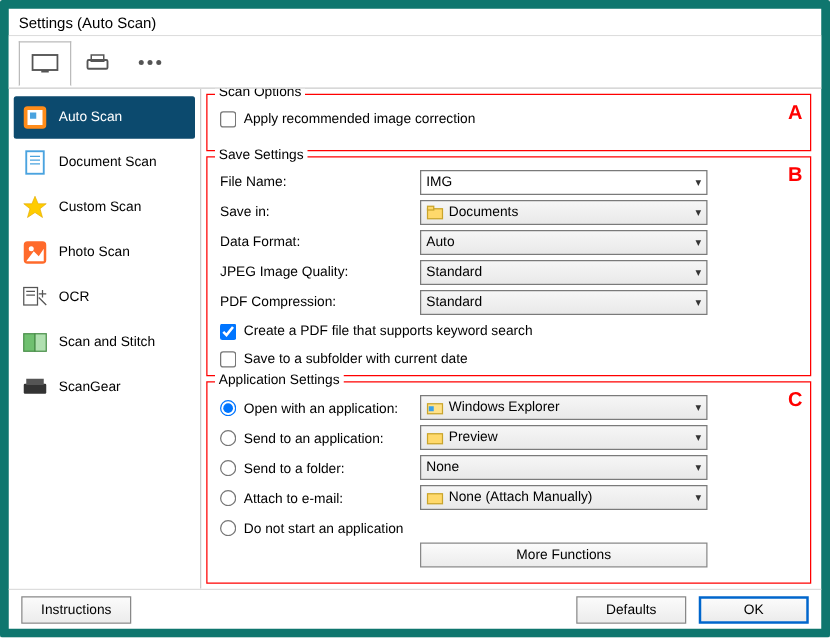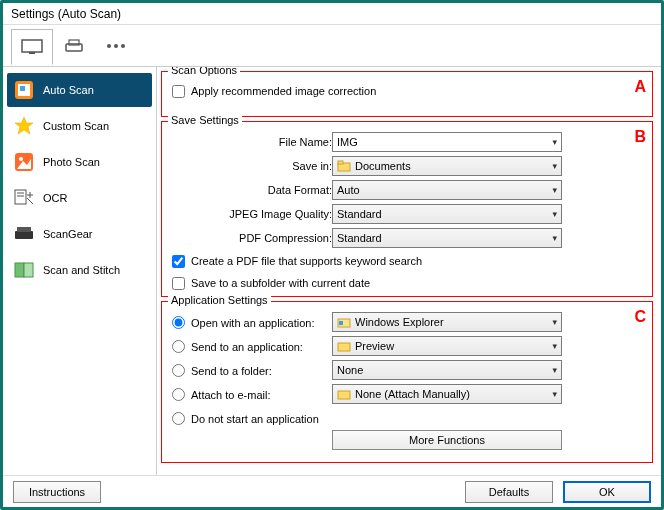--- a/index.html
+++ b/index.html
@@ -1,37 +1,37 @@
 <!DOCTYPE html>
 <html><head>
 <meta charset="utf-8">
 <style>
   * { box-sizing: border-box; margin: 0; padding: 0; font-family: "Segoe UI", Tahoma, sans-serif; font-size: 11px; }
   body { background: #f0f0f0; }
-  .window { width: 664px; height: 510px; background: #fff; border: 3px solid #0f766e; border-radius: 2px; display: flex; flex-direction: column; }
+  .window { width: 664px; height: 510px; background: #fff; border: 7px solid #0f766e; border-radius: 2px; display: flex; flex-direction: column; }
   .titlebar { height: 22px; line-height: 22px; padding: 0 8px; font-size: 12px; border-bottom: 1px solid #ddd; }
   .topstrip { height: 42px; display: flex; align-items: center; border-bottom: 1px solid #ccc; padding: 0 0 0 8px; background: #fff; }
   .tsbtn { width: 42px; height: 36px; display: flex; align-items: center; justify-content: center; border: 1px solid transparent; margin-right: 0; }
   .tsbtn.active { border: 1px solid #bbb; border-bottom-color: #fff; background: #fff; position: relative; top: 1px; }
   .tsbtn svg { display: block; }
   .body { flex: 1; display: flex; overflow: hidden; }
   .sidebar { width: 154px; border-right: 1px solid #ccc; padding: 6px 4px; display: flex; flex-direction: column; gap: 2px; }
   .sbitem { display: flex; align-items: center; height: 34px; padding: 0 6px; gap: 8px; border-radius: 2px; }
   .sbitem.active { background: #0c4a6e; color: #fff; }
   .sbicon { width: 22px; height: 22px; display: flex; align-items: center; justify-content: center; }
   .content { flex: 1; padding: 4px 8px 4px 8px; overflow: hidden; position: relative; }
   .grp { border: 1.5px solid #ff0000; position: absolute; }
   .grp-a { left: 4px; top: 4px; right: 8px; height: 46px; }
   .grp-b { left: 4px; top: 54px; right: 8px; height: 176px; }
   .grp-c { left: 4px; top: 234px; right: 8px; height: 162px; }
   .grp-legend { position: relative; top: -8px; left: 6px; background: #fff; padding: 0 3px; display: inline-block; color: #000; }
   .grp-marker { position: absolute; right: 6px; top: 6px; font-size: 16px; font-weight: bold; color: #ff0000; }
   .grp-body { padding: 0 10px 6px 10px; margin-top: -4px; }
   .row { display: flex; align-items: center; height: 24px; }
-  .label { width: 160px; text-align: right; }
+  .label { width: 160px; }
   .control { flex: 1; max-width: 230px; }
   .select { width: 100%; height: 20px; border: 1px solid #7a7a7a; background: linear-gradient(#f6f6f6,#e9e9e9); display: flex; align-items: center; padding: 0 4px; position: relative; }
   .select.white { background: #fff; }
   .select .caret { position: absolute; right: 4px; top: 50%; transform: translateY(-50%); font-size: 9px; color: #333; }
   .select .selicon { width: 14px; height: 14px; margin-right: 4px; display: inline-flex; align-items: center; justify-content: center; }
   .chk, .rad { width: 13px; height: 13px; margin-right: 6px; flex-shrink: 0; }
   .footer { height: 32px; display: flex; align-items: center; padding: 0 10px; border-top: 1px solid #ddd; }
   .btn { height: 22px; border: 1px solid #888; background: linear-gradient(#fbfbfb,#ececec); min-width: 88px; padding: 0 10px; display: inline-flex; align-items: center; justify-content: center; }
   .btn.primary { border: 2px solid #0066cc; }
   .spacer { flex: 1; }
@@ -76,20 +76,31 @@
               <rect x="2" y="2" width="18" height="18" rx="3" fill="#ff8c1a"></rect>
               <rect x="5" y="5" width="12" height="12" fill="#fff"></rect>
               <rect x="7" y="7" width="5" height="5" fill="#4aa3df"></rect>
             </svg>
           </span>
         <span>Auto Scan</span>
       </div>
       <div class="sbitem">
         <span class="sbicon">
             <svg width="22" height="22">
+              <rect x="4" y="2" width="14" height="18" fill="#fff" stroke="#4aa3df" stroke-width="1.5"></rect>
+              <line x1="7" y1="6" x2="15" y2="6" stroke="#4aa3df"></line>
+              <line x1="7" y1="9" x2="15" y2="9" stroke="#4aa3df"></line>
+              <line x1="7" y1="12" x2="15" y2="12" stroke="#4aa3df"></line>
+            </svg>
+          </span>
+        <span>Document Scan</span>
+      </div>
+      <div class="sbitem">
+        <span class="sbicon">
+            <svg width="22" height="22">
               <polygon points="11,2 13.5,8 20,8 15,12 17,19 11,15 5,19 7,12 2,8 8.5,8" fill="#ffcc00" stroke="#e0a800" stroke-width="0.5"></polygon>
             </svg>
           </span>
         <span>Custom Scan</span>
       </div>
       <div class="sbitem">
         <span class="sbicon">
             <svg width="22" height="22">
               <rect x="2" y="2" width="18" height="18" rx="3" fill="#ff6a2b"></rect>
               <circle cx="8" cy="8" r="2" fill="#fff"></circle>
@@ -105,34 +116,34 @@
               <line x1="4" y1="6" x2="11" y2="6" stroke="#555"></line>
               <line x1="4" y1="9" x2="11" y2="9" stroke="#555"></line>
               <path d="M14,8 L20,8 M17,5 L17,11 M14,11 L20,17" stroke="#555" fill="none"></path>
             </svg>
           </span>
         <span>OCR</span>
       </div>
       <div class="sbitem">
         <span class="sbicon">
             <svg width="22" height="22">
+              <rect x="2" y="4" width="9" height="14" fill="#70c070" stroke="#4a904a"></rect>
+              <rect x="11" y="4" width="9" height="14" fill="#b0e0b0" stroke="#4a904a"></rect>
+            </svg>
+          </span>
+        <span>Scan and Stitch</span>
+      </div>
+      <div class="sbitem">
+        <span class="sbicon">
+            <svg width="22" height="22">
               <rect x="2" y="8" width="18" height="8" rx="1" fill="#333"></rect>
               <rect x="4" y="4" width="14" height="5" fill="#555"></rect>
             </svg>
           </span>
         <span>ScanGear</span>
-      </div>
-      <div class="sbitem">
-        <span class="sbicon">
-            <svg width="22" height="22">
-              <rect x="2" y="4" width="9" height="14" fill="#70c070" stroke="#4a904a"></rect>
-              <rect x="11" y="4" width="9" height="14" fill="#b0e0b0" stroke="#4a904a"></rect>
-            </svg>
-          </span>
-        <span>Scan and Stitch</span>
       </div>
     </div>
 
     <div class="content">
 
       <div class="grp grp-a">
         <span class="grp-legend">Scan Options</span>
         <span class="grp-marker">A</span>
         <div class="grp-body">
           <div class="chk-row">

